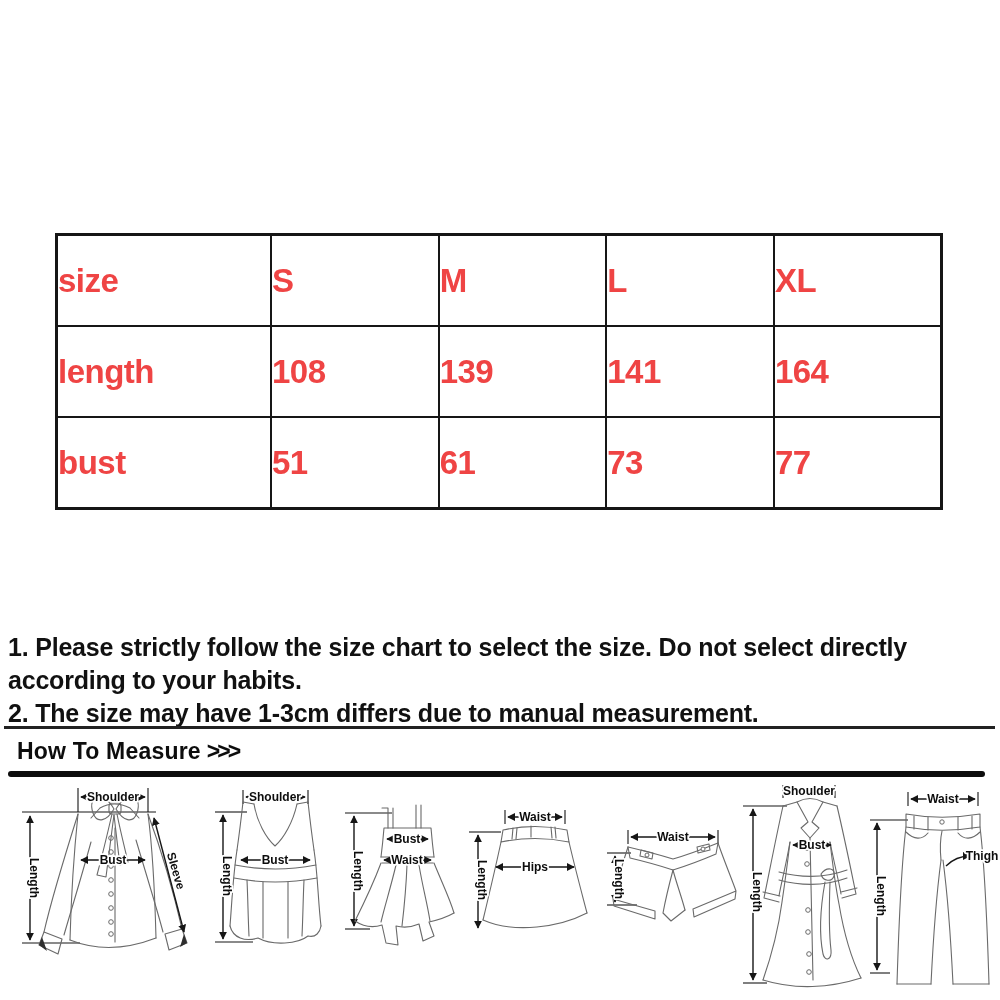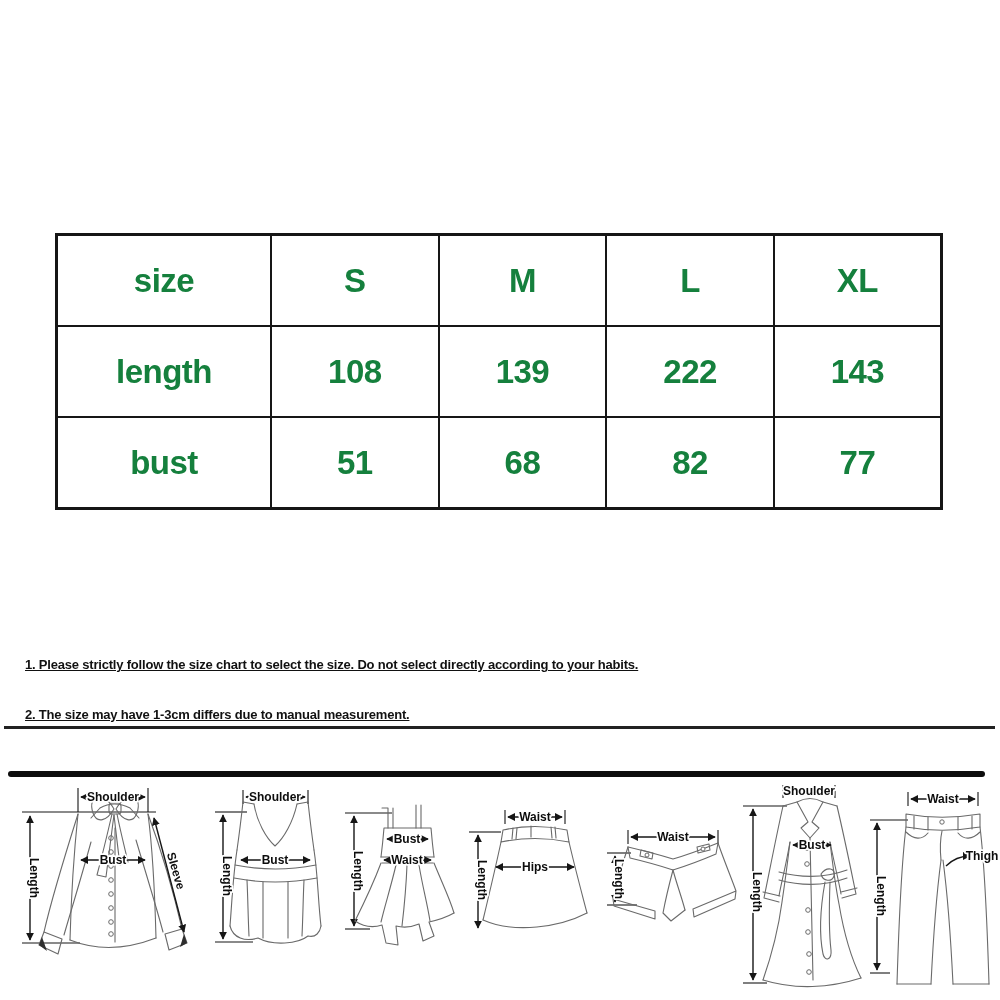--- a/index.html
+++ b/index.html
@@ -2,30 +2,30 @@
 <html><head>
 <meta charset="utf-8">
 <style>
   html,body{margin:0;padding:0;background:#ffffff;}
   .page{position:relative;width:1000px;height:1000px;background:#ffffff;overflow:hidden;
         font-family:"Liberation Sans",sans-serif;color:#161616;}
 
   
   .size-table{position:absolute;left:55px;top:233px;width:888px;height:267px;
               border-collapse:collapse;table-layout:fixed;}
-  .size-table td{border:2.5px solid #161616;text-align:center;vertical-align:middle;
-                 font-weight:700;font-size:33px;letter-spacing:-0.5px;color:#15803d;
+  .size-table td{border:2.5px solid #161616;text-align:left;vertical-align:middle;
+                 font-weight:700;font-size:33px;letter-spacing:-0.5px;color:#ef4444;
                  padding:0;height:89px;background:#fff;}
   .size-table{border:3px solid #161616;}
   .col-label{width:212px;}
 
   
   .notes{position:absolute;left:8px;top:631px;width:986px;}
-  .notes p{margin:17px;font-size:13px;font-weight:700;line-height:33px;
-           letter-spacing:-0.2px;color:#111;text-decoration:underline;}
+  .notes p{margin:0;font-size:25px;font-weight:700;line-height:33px;
+           letter-spacing:-0.2px;color:#111;}
 
   
   .rule-thin{position:absolute;left:4px;top:726px;width:991px;height:2.5px;background:#222;}
   .htm-title{position:absolute;left:17px;top:738px;font-size:23px;font-weight:700;
              color:#0d0d0d;letter-spacing:0.2px;white-space:nowrap;}
   .htm-title .chev{font-weight:700;letter-spacing:-3px;margin-left:6px;}
   .rule-thick{position:absolute;left:8px;top:771px;width:977px;height:6px;background:#0d0d0d;
               border-radius:3px;}
 
   
@@ -59,39 +59,42 @@
         <td class="col-label">size</td>
         <td>S</td>
         <td>M</td>
         <td>L</td>
         <td>XL</td>
       </tr>
       <tr>
         <td>length</td>
         <td>108</td>
         <td>139</td>
-        <td>222</td>
-        <td>143</td>
+        <td>141</td>
+        <td>164</td>
       </tr>
       <tr>
         <td>bust</td>
         <td>51</td>
-        <td>68</td>
-        <td>82</td>
+        <td>61</td>
+        <td>73</td>
         <td>77</td>
       </tr>
     </tbody>
   </table>
 
   <div class="notes">
     <p>1. Please strictly follow the size chart to select the size. Do not select directly according to your habits.</p>
     <p>2. The size may have 1-3cm differs due to manual measurement.</p>
   </div>
 
   <div class="rule-thin"></div>
+  <div class="htm-title">
+    <span>How To Measure</span><span class="chev">&gt;&gt;&gt;</span>
+  </div>
   <div class="rule-thick"></div>
 
   <div class="garments">
 
     <svg style="left:8px;top:782px" width="205" height="218" viewBox="0 0 205 218">
       <path class="thin" d="M70,6 V30 M140,6 V30"></path>
       <line class="m" x1="73" y1="15" x2="137" y2="15" marker-start="url(#ar)" marker-end="url(#ar)"></line>
       <path class="thin" d="M14,30 H148"></path>
       <line class="m" x1="22" y1="34" x2="22" y2="158" marker-start="url(#ar)" marker-end="url(#ar)"></line>
       <path class="thin" d="M14,161 H72"></path>

